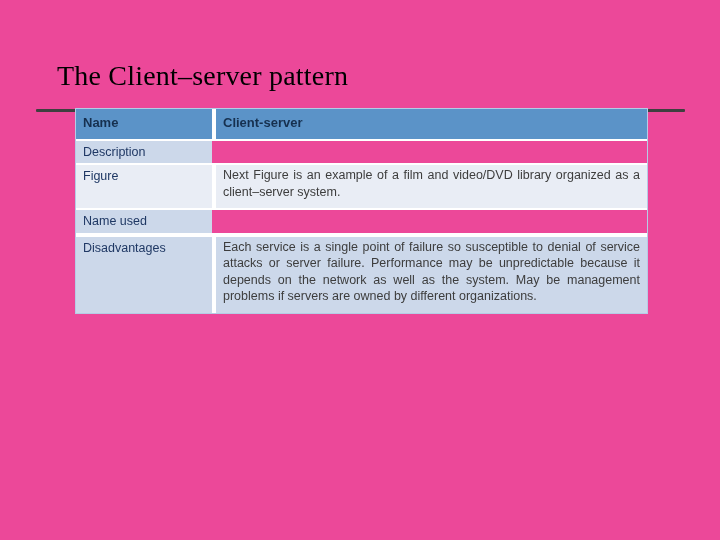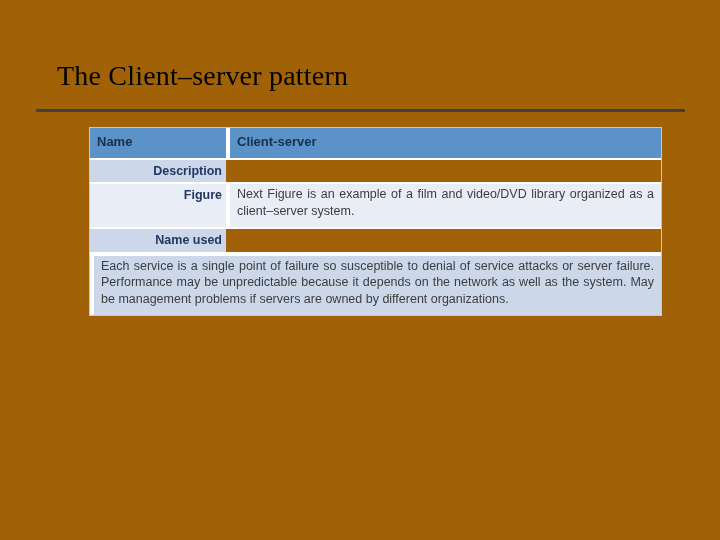--- a/index.html
+++ b/index.html
@@ -4,21 +4,21 @@
 <style>
   html, body {
     margin: 0;
     padding: 0;
     background: #ffffff;
   }
   .slide {
     position: relative;
     width: 720px;
     height: 540px;
-    background: #a16207;
+    background: #ec4899;
     overflow: hidden;
     font-family: "Liberation Sans", "DejaVu Sans", sans-serif;
   }
   .slide-title {
     position: absolute;
     left: 57px;
     top: 60px;
     font-family: "Liberation Serif", "DejaVu Serif", serif;
     font-size: 28px;
     font-weight: 400;
@@ -31,45 +31,43 @@
     left: 36px;
     top: 109px;
     width: 649px;
     height: 3px;
     background: var(--rule-color, #3f3f3f);
     border-radius: 1px;
   }
   .pattern-table {
     position: absolute;
     left: 75px;
-    top: 127px;
+    top: 108px;
     width: 573px;
     border: 1px solid var(--table-border, #b5cce6);
     box-sizing: border-box;
     font-size: 12.5px;
     line-height: 16.5px;
-    margin-left: 14px;
   }
   .t-row {
     display: flex;
     align-items: stretch;
   }
   .t-row + .t-row {
     border-top: 2px solid #ffffff;
   }
   .cell {
     box-sizing: border-box;
   }
   .cell.label {
     width: 136px;
     flex: 0 0 136px;
     padding: 3px 4px 3px 7px;
-    font-weight: bold;
+    font-weight: normal;
     color: var(--label-text, #1f3864);
-    text-align: right;
   }
   .cell.text {
     flex: 1 1 auto;
     border-left: 4px solid #ffffff;
     padding: 2px 7px 8px 7px;
     text-align: justify;
     color: var(--body-text, #3d3d3d);
   }
   .t-row.header .cell.label,
   .t-row.header .cell.text {
@@ -114,17 +112,18 @@
     </div>
 
     <div class="t-row band-dark">
       <div class="cell label">Name used</div>
     </div>
 
     <div class="t-row band-light">
     </div>
 
     <div class="t-row band-dark">
+      <div class="cell label">Disadvantages</div>
       <div class="cell text">Each service is a single point of failure so susceptible to denial of service attacks or server failure. Performance may be unpredictable because it depends on the network as well as the system. May be management problems if servers are owned by different organizations.</div>
     </div>
 
   </div>
 </div>
 
 </body></html>

